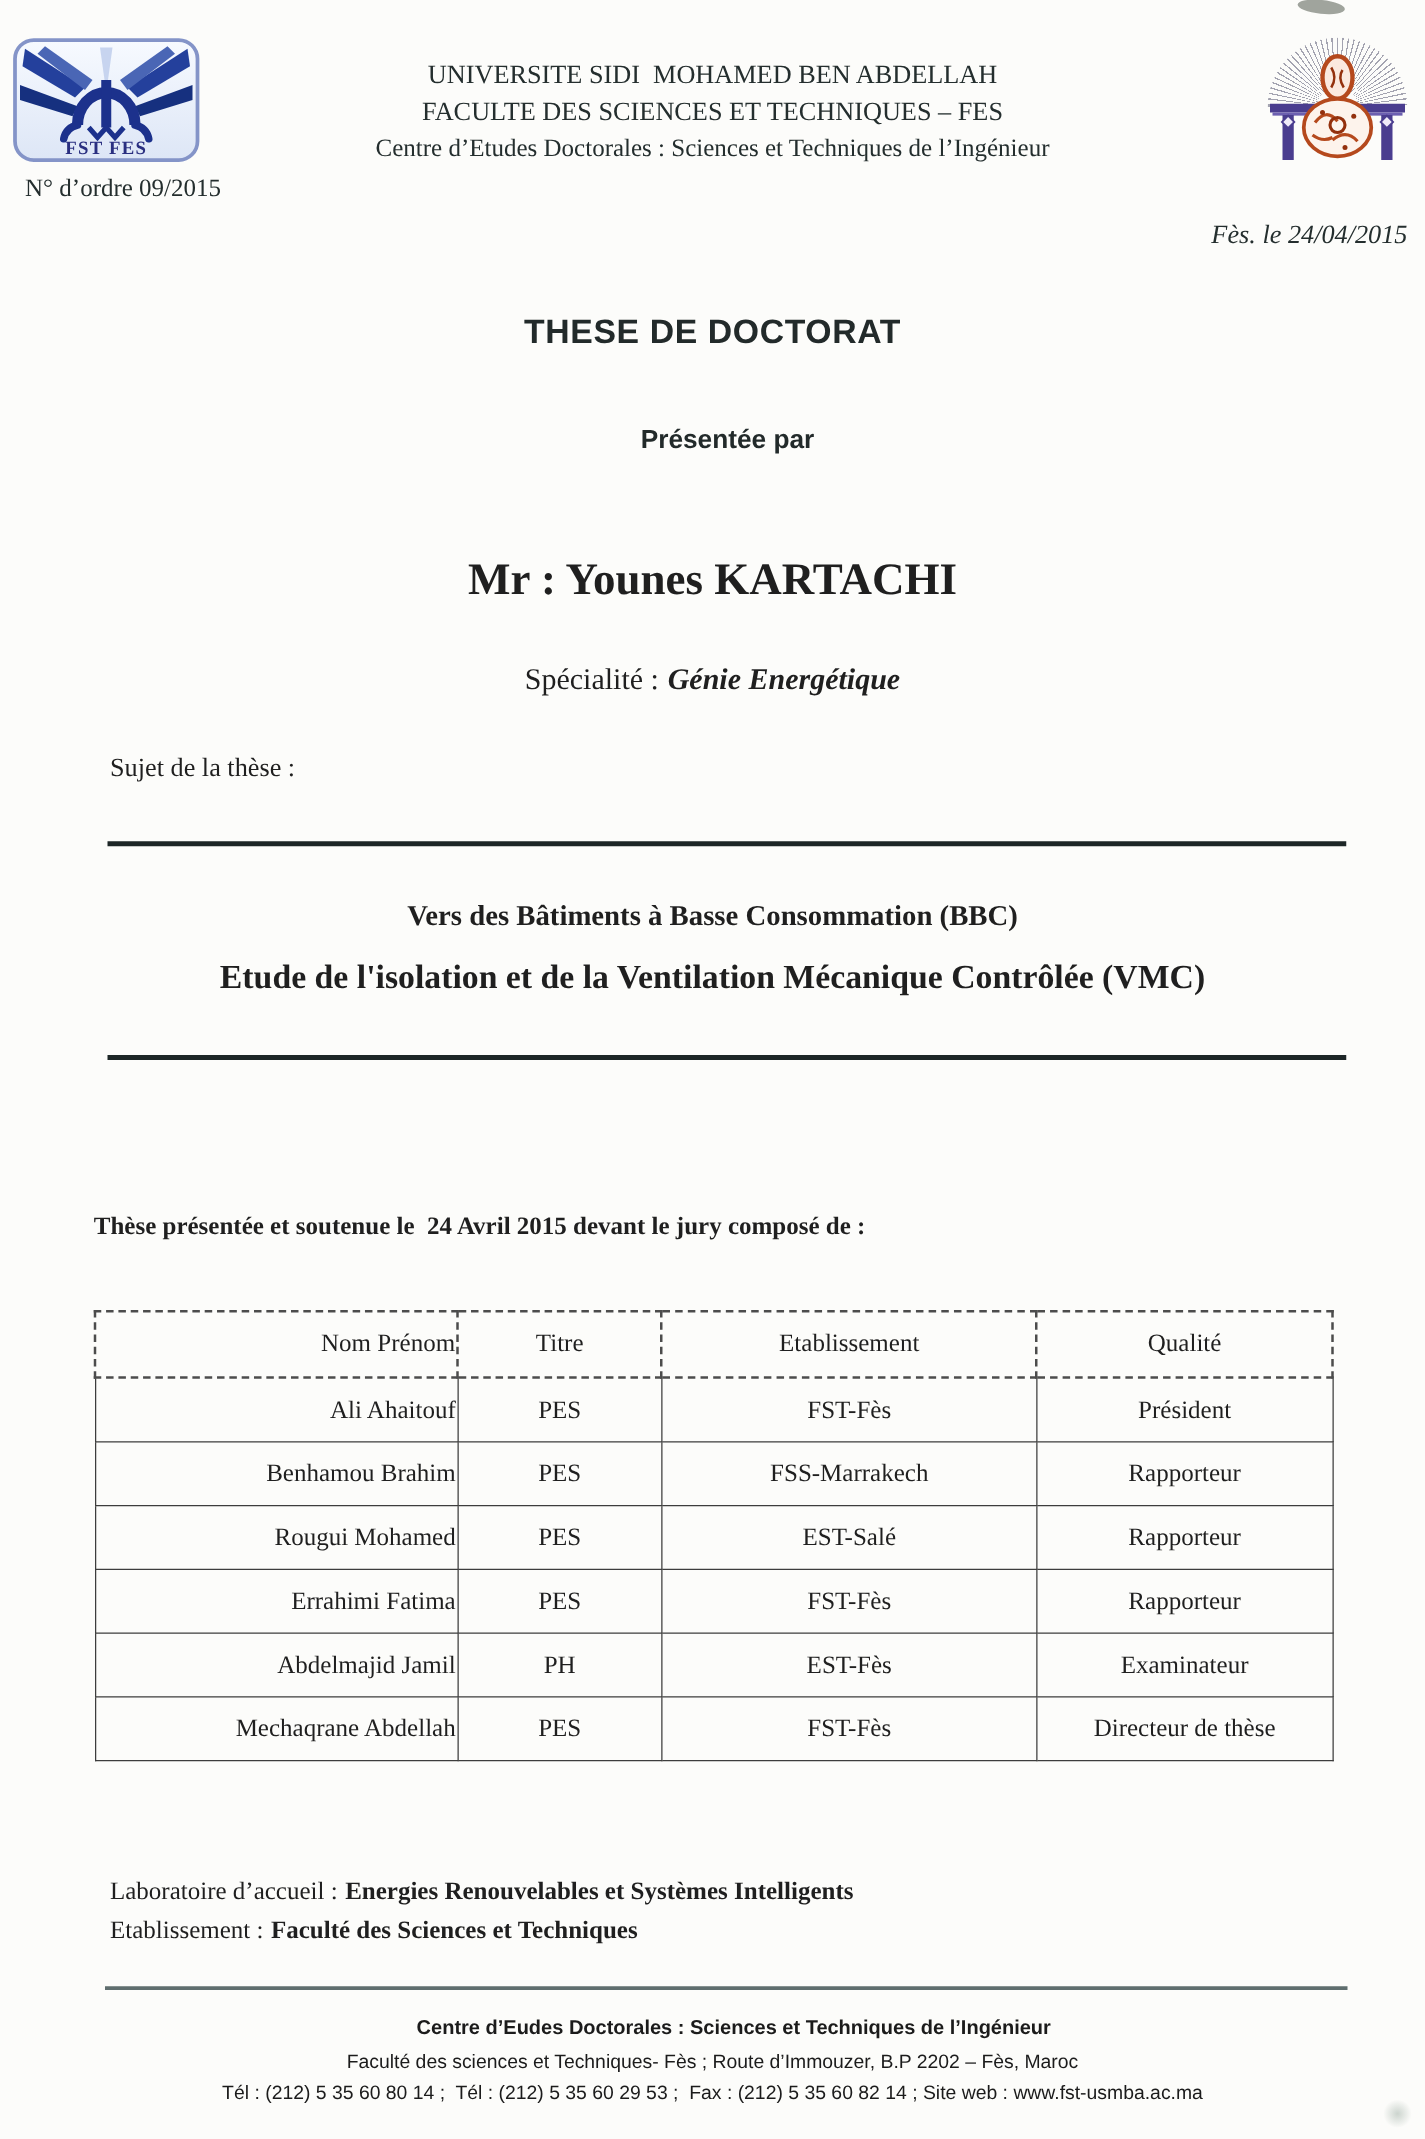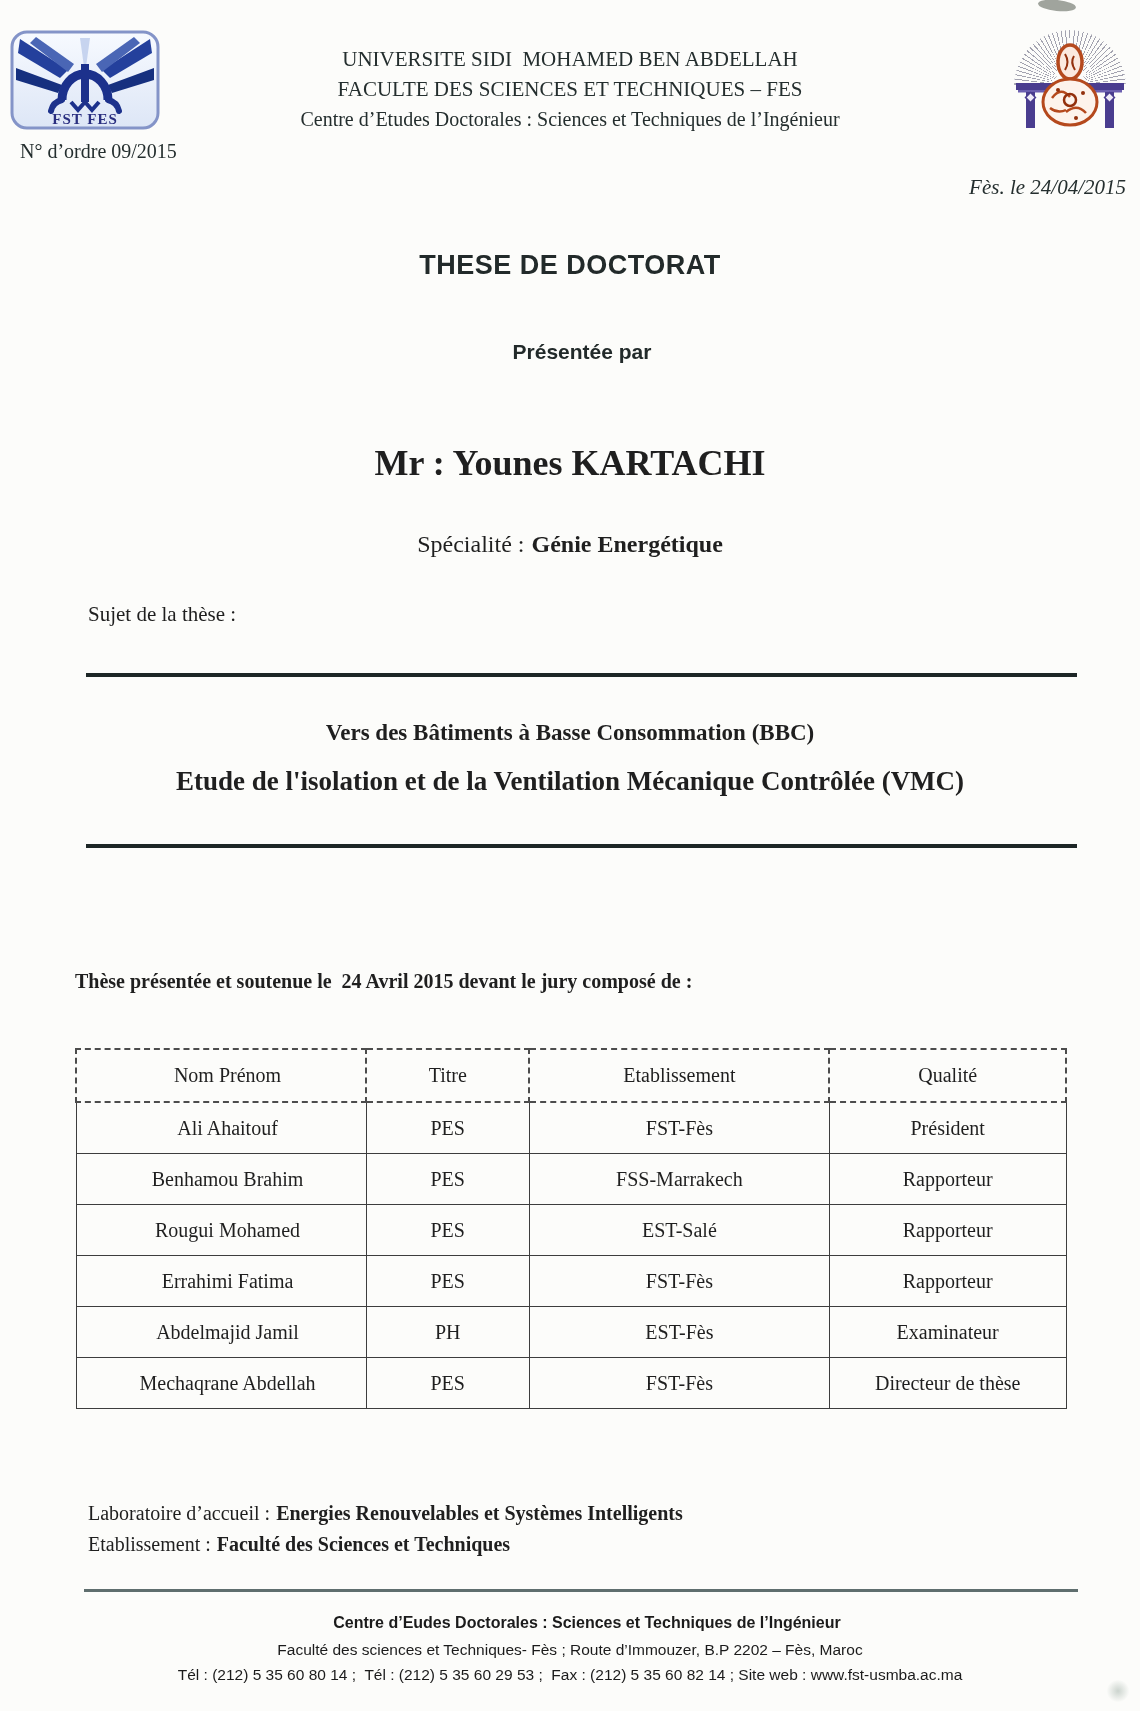--- a/index.html
+++ b/index.html
@@ -39,34 +39,34 @@
     mask-image:radial-gradient(circle at 50% 100%,rgba(0,0,0,0) 0 16px,#000 17px);
   }
   .logo-right svg{position:absolute;inset:0;}
 
   
   .doc-type{top:250px;font-size:27px;font-weight:bold;letter-spacing:.5px;color:#222a2a;}
   .presented-by{top:340px;font-size:21px;font-weight:bold;color:#222a2a;padding-left:12px;}
   .author{top:442px;font-size:36px;font-weight:bold;}
   .specialty{top:531px;font-size:24px;}
   .specialty .lbl{margin-right:7px;}
-  .specialty .val{font-weight:bold;}
+  .specialty .val{font-weight:bold;font-style:italic;}
   .subject{top:602px;left:88px;font-size:21px;}
   .rule{left:86px;width:991px;background:#1d2626;}
   .ruleA{top:673px;height:4px;}
   .ruleB{top:844px;height:4px;}
   .title1{top:720px;font-size:23px;font-weight:bold;}
   .title2{top:766px;font-size:27px;font-weight:bold;}
   .defense{top:970px;left:75px;font-size:20px;font-weight:bold;}
 
   
   .jury{top:1048px;left:75px;width:992px;border-collapse:collapse;table-layout:fixed;}
   .jury th{height:49px;border:2px dashed #4c4c4c;font-weight:normal;font-size:20px;}
   .jury td{height:48px;border:1px solid #3d3d3d;font-size:20px;}
-  .jury th.c0,.jury td.c0{text-align:center;padding-left:14px;}
+  .jury th.c0,.jury td.c0{text-align:right;padding-left:14px;}
   .jury th:not(.c0),.jury td:not(.c0){text-align:center;}
 
   
   .affil{top:1498px;left:88px;font-size:20px;line-height:31px;}
   .affil .lbl{margin-right:6px;}
   .affil .val{font-weight:bold;}
 
   
   .rule-footer{top:1589px;left:84px;width:994px;height:3px;background:#5f6e6e;}
   .f1{top:1614px;font-size:16px;font-weight:bold;color:#1b1b1b;padding-left:17px;}

